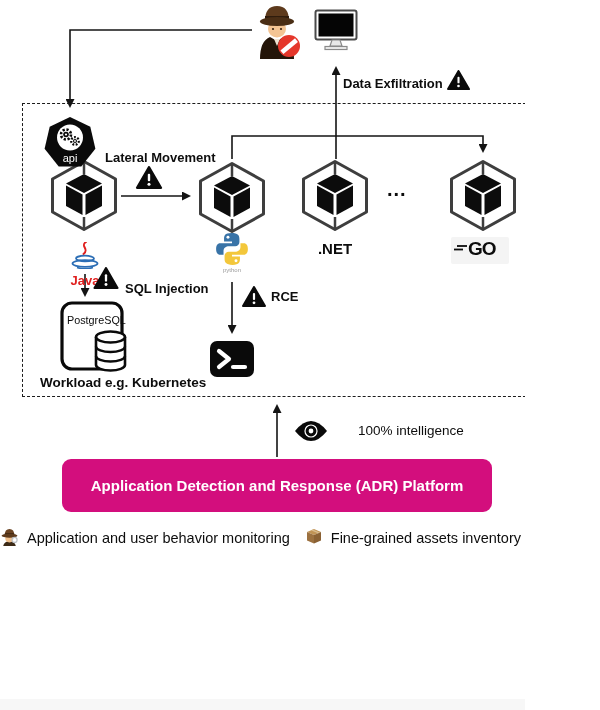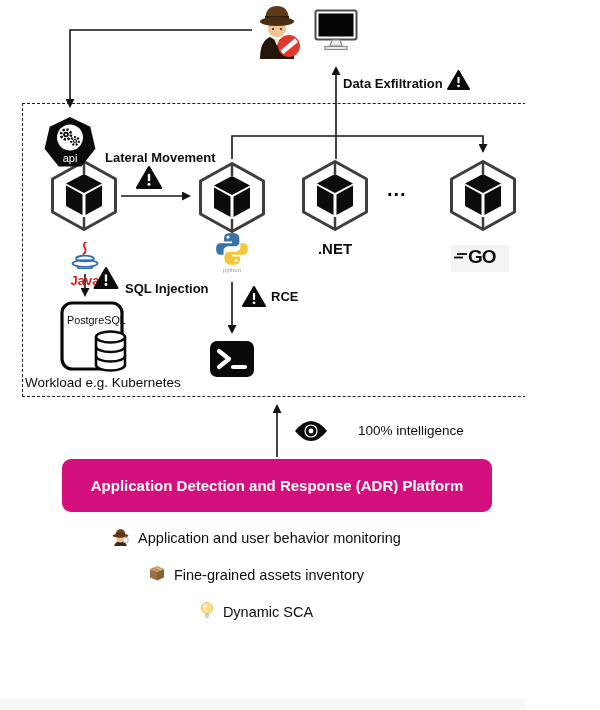--- a/index.html
+++ b/index.html
@@ -12,30 +12,30 @@
   .lbl-reg{font-weight:normal;font-size:13.5px;color:#0d0d0d;white-space:nowrap;}
   #dashed-box{
     left:22px;top:103px;width:512px;height:292px;
     border:1.5px dashed #1c1c1c;z-index:1;background:transparent;
   }
   #connectors{left:0;top:0;width:600px;height:710px;z-index:2;pointer-events:none;}
   .node{z-index:3;}
   .cube-wrap{width:70px;height:73px;}
   #dotnet-label{font-weight:bold;font-size:15px;color:#0c0c0c;text-align:center;width:70px;}
   #ellipsis{font-weight:bold;font-size:20px;color:#0c0c0c;letter-spacing:1px;}
-  #go-chip{background:#f4f4f4;padding:1px 2px;border-radius:2px;margin-top:8px;}
+  #go-chip{background:#f4f4f4;padding:1px 2px;border-radius:2px;}
   #java-text{display:block;text-align:center;color:#e0201f;font-weight:bold;font-size:13px;line-height:13px;margin-top:1px;}
   #python-text{display:block;text-align:center;color:#9a9a9a;font-weight:normal;font-size:6px;line-height:7px;}
   #banner{
     left:62px;top:459px;width:430px;height:53px;background:#d30e7d;border-radius:9px;
     display:flex;align-items:center;justify-content:center;z-index:3;
   }
   #banner-title{color:#ffffff;font-weight:bold;font-size:15px;text-align:center;}
   #feature-list{
-    left:0;top:527px;width:512px;display:flex;flex-direction:column;gap:15px;z-index:3;
+    left:0;top:527px;width:512px;display:flex;flex-direction:row;gap:15px;z-index:3;
   }
   .feature-row{display:flex;align-items:center;justify-content:center;gap:8px;height:22px;}
   .feature-text{font-size:14.5px;color:#0d0d0d;white-space:nowrap;}
   #bottom-strip{left:0;top:699px;width:600px;height:11px;background:#f7f7f7;z-index:0;}
 </style>
 </head>
 <body>
 
 <div id="canvas">
 
@@ -198,21 +198,21 @@
     <svg width="76" height="78" viewBox="0 0 76 78">
       <rect x="3" y="3" width="60" height="66" rx="10" fill="#ffffff" stroke="#0a0a0a" stroke-width="3.2"></rect>
       <text x="8" y="24" font-family="Liberation Sans, sans-serif" font-size="10.8" fill="#0a0a0a">PostgreSQL</text>
       <path d="M37,37 L37,65 A14.5,5.5 0 0 0 66,65 L66,37" fill="#ffffff" stroke="#0a0a0a" stroke-width="2.6"></path>
       <ellipse cx="51.5" cy="37" rx="14.5" ry="5.5" fill="#ffffff" stroke="#0a0a0a" stroke-width="2.6"></ellipse>
       <path d="M37,46.5 A14.5,5.5 0 0 0 66,46.5" fill="none" stroke="#0a0a0a" stroke-width="2.4"></path>
       <path d="M37,56 A14.5,5.5 0 0 0 66,56" fill="none" stroke="#0a0a0a" stroke-width="2.4"></path>
     </svg>
   </div>
 
-  <div class="abs lbl-reg node" style="left:25px;top:375px;">Workload e.g. Kubernetes</div>
+  <div class="abs lbl-reg node" style="left:40px;top:375px;font-weight:bold;">Workload e.g. Kubernetes</div>
 
   <div class="abs node" style="left:242px;top:286px;">
     <svg width="24" height="22" viewBox="0 0 24 22">
       <path d="M12,1 L23,20 L1,20 Z" fill="#0a0a0a" stroke="#0a0a0a" stroke-width="2" stroke-linejoin="round"></path>
       <rect x="10.9" y="7" width="2.2" height="7" rx="1" fill="#ffffff"></rect>
       <circle cx="12" cy="16.8" r="1.4" fill="#ffffff"></circle>
     </svg>
   </div>
   <div class="abs lbl-bold node" style="left:271px;top:289px;">RCE</div>
 

